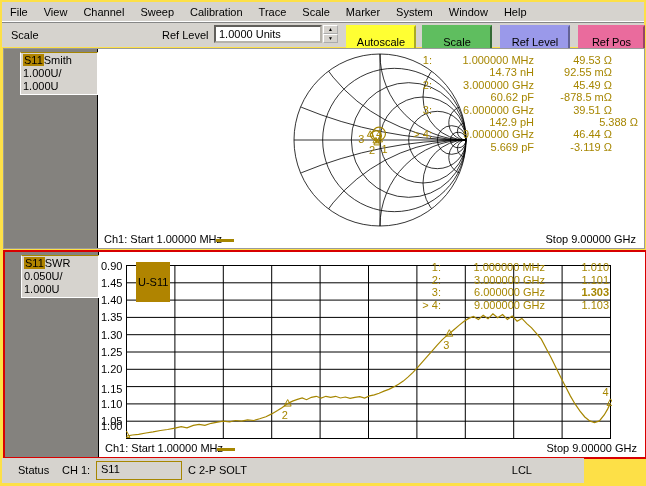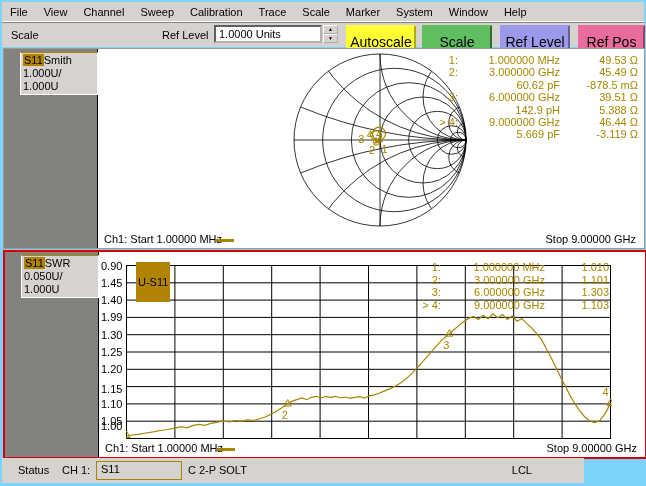--- a/index.html
+++ b/index.html
@@ -1,36 +1,36 @@
 <!DOCTYPE html>
 <html><head>
 <meta charset="utf-8">
 <style>
   html,body { margin:0; padding:0; background:#000; }
-  .screen { position:relative; width:646px; height:486px; background:#7dd3fc;
+  .screen { position:relative; width:646px; height:486px; background:#fde047;
             font-family:"Liberation Sans",sans-serif; font-size:11px; color:#000; overflow:hidden; }
 
   
   .menubar { position:absolute; left:2px; top:2px; width:642px; height:19px;
              background:#d6d3ce; display:flex; align-items:center; border-bottom:1px solid #fff; }
   .menu-item { padding:2px 8px 2px 8px; cursor:default; }
 
   
   .toolbar { position:absolute; left:2px; top:22px; width:642px; height:24px;
              background:#d6d3ce; border-top:1px solid #868686; }
   .tb-scale { position:absolute; left:9px; top:6px; }
   .tb-rl-label { position:absolute; left:160px; top:6px; }
   .tb-input { position:absolute; left:212px; top:2px; width:98px; height:14px;
               background:#fff; border:2px inset #b5b2ab; padding:0 3px;
               font-family:"Liberation Sans",sans-serif; font-size:11px; }
   .tb-spin { position:absolute; left:321px; top:2px; width:15px; height:18px; }
   .tb-spin button { display:block; width:15px; height:9px; padding:0; margin:0;
               font-size:5px; line-height:5px; background:#d6d3ce; border:1px outset #fff; }
   .tb-btn { position:absolute; top:2px; height:34px; border:2px outset #efefef;
-            font-family:"Liberation Sans",sans-serif; font-size:14px; padding:0; }
+            font-family:"Liberation Sans",sans-serif; font-size:11px; padding:0; }
 
   
   .win { position:absolute; left:3px; width:640px; background:#fff; }
   .win1 { top:48px; height:199px; border:1px solid #9a9a9a; }
   .win2 { top:250px; height:205px; border:2px solid #d80000; }
   .win-inner { display:flex; width:100%; height:100%; }
   .trace-col { width:93px; flex:none; background:#84827e; position:relative; border-right:1px solid #000; }
   .trace-box { position:absolute; left:16px; top:3px; width:72px; background:#d6d3ce;
                border:1px solid #fff; border-top-color:#a68600; padding:1px 2px; line-height:13px; }
   .trace-param { background:#b08400; padding:0 1px; }
@@ -140,38 +140,43 @@
             <circle cx="280.968" cy="84.722" r="6.5" stroke="#a68600" fill="none" stroke-width="1.2"></circle>
             <text x="277.968" y="88.722" fill="#a68600" font-size="11" font-family="Liberation Sans, sans-serif">4</text>
           </svg>
         <div class="readout" id="smith-readout" style="right:6px; top:5px; line-height:12.4px;">
             <div class="r-row">
               <span style="width: 34px;">1:</span>
               <span style="width: 102px;">1.000000 MHz</span>
               <span style="width: 78px;">49.53 Ω</span>
             </div>
             <div class="r-row">
+              <span style="width: 34px;"></span>
+              <span style="width: 102px;">14.73 nH</span>
+              <span style="width: 78px;">92.55 mΩ</span>
+            </div>
+            <div class="r-row">
               <span style="width: 34px;">2:</span>
               <span style="width: 102px;">3.000000 GHz</span>
               <span style="width: 78px;">45.49 Ω</span>
             </div>
             <div class="r-row">
               <span style="width: 34px;"></span>
               <span style="width: 102px;">60.62 pF</span>
               <span style="width: 78px;">-878.5 mΩ</span>
             </div>
             <div class="r-row">
               <span style="width: 34px;">3:</span>
               <span style="width: 102px;">6.000000 GHz</span>
               <span style="width: 78px;">39.51 Ω</span>
             </div>
             <div class="r-row">
               <span style="width: 34px;"></span>
               <span style="width: 102px;">142.9 pH</span>
-              <span style="width: 78px;">5.388 Ω</span>
+              <span style="width: 78px; margin-left: 26px;">5.388 Ω</span>
             </div>
             <div class="r-row">
               <span style="width: 34px;">&gt; 4:</span>
               <span style="width: 102px;">9.000000 GHz</span>
               <span style="width: 78px;">46.44 Ω</span>
             </div>
             <div class="r-row">
               <span style="width: 34px;"></span>
               <span style="width: 102px;">5.669 pF</span>
               <span style="width: 78px;">-3.119 Ω</span>
@@ -193,21 +198,21 @@
           <div><span class="trace-param">S11</span><span>SWR</span></div>
           <div>0.050U/</div>
           <div>1.000U</div>
         </div>
       </div>
       <div class="plot">
         <div id="swr-ylabels">
             <span class="ylabel" style="top: 7.5px;">0.90</span>
             <span class="ylabel" style="top: 24.8px;">1.45</span>
             <span class="ylabel" style="top: 42.1px;">1.40</span>
-            <span class="ylabel" style="top: 59.4px;">1.99</span>
+            <span class="ylabel" style="top: 59.4px;">1.35</span>
             <span class="ylabel" style="top: 76.7px;">1.30</span>
             <span class="ylabel" style="top: 94px;">1.25</span>
             <span class="ylabel" style="top: 111.3px;">1.20</span>
             <span class="ylabel" style="top: 131px;">1.15</span>
             <span class="ylabel" style="top: 145.9px;">1.10</span>
             <span class="ylabel" style="top: 163.2px;">1.05</span>
             <span class="ylabel" style="top: 168px;">1.00</span>
           </div>
         <svg id="swr-svg" class="gridsvg" width="486" height="175">
             <g stroke="#000" stroke-width="1" fill="none">
@@ -248,21 +253,21 @@
               <span style="width: 64px;">1.010</span>
             </div>
             <div class="r-row">
               <span style="width: 36px;">2:</span>
               <span style="width: 104px;">3.000000 GHz</span>
               <span style="width: 64px;">1.101</span>
             </div>
             <div class="r-row">
               <span style="width: 36px;">3:</span>
               <span style="width: 104px;">6.000000 GHz</span>
-              <span style="width: 64px;">1.303</span>
+              <span style="width: 64px; font-weight: bold;">1.303</span>
             </div>
             <div class="r-row">
               <span style="width: 36px;">&gt; 4:</span>
               <span style="width: 104px;">9.000000 GHz</span>
               <span style="width: 64px;">1.103</span>
             </div>
           </div>
         <div class="chstrip">
           <span class="ch-start">Ch1: Start  1.00000 MHz</span>
           <span class="sweep-dash"></span>

